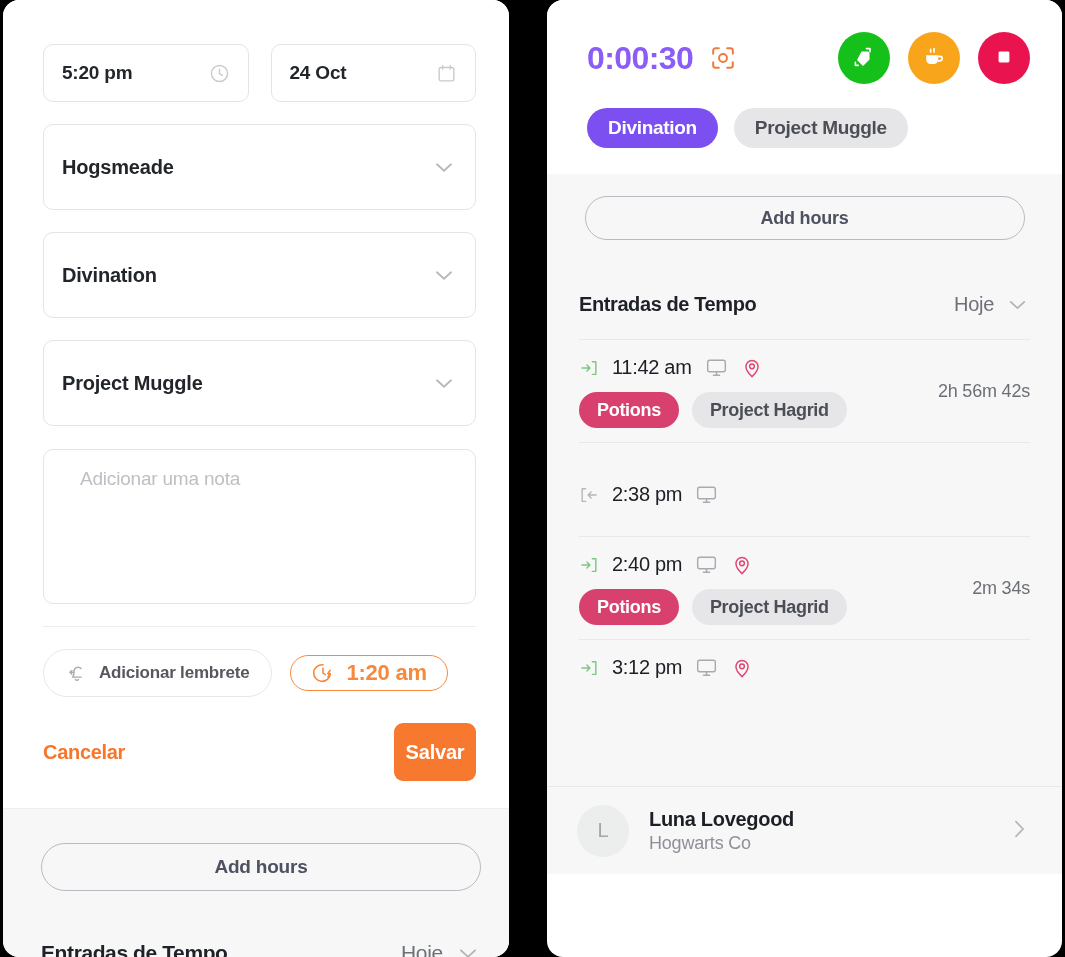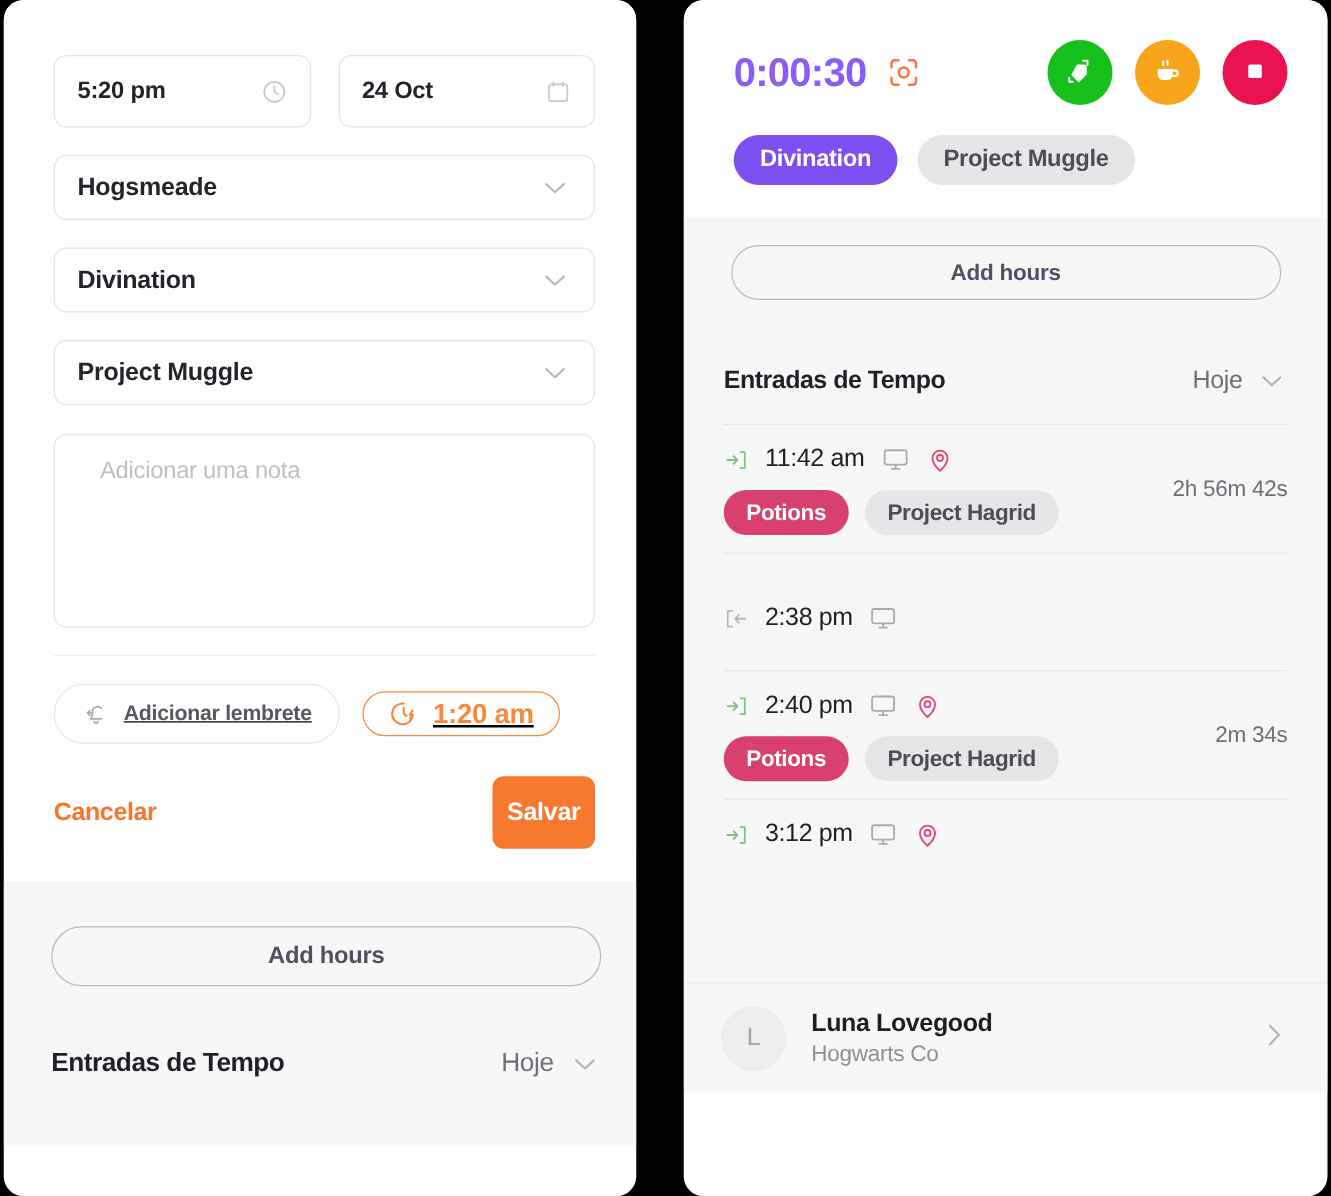--- a/index.html
+++ b/index.html
@@ -46,21 +46,21 @@
   .field {
     border: 1.4px solid #e3e4e7;
     border-radius: 10px;
     height: 58px;
     display: flex;
     align-items: center;
     padding: 0 18px;
     background: #fff;
   }
   .field-half { width: 206px; }
-  .field-full { width: 433px; margin-top: 22px; height: 52px; }
+  .field-full { width: 433px; margin-top: 22px; height: 86px; }
   .field-val {
     font-size: 19px;
     color: #22252a;
     font-weight: 600;
     letter-spacing: -0.2px;
     flex: 1;
   }
   .field-val.big { font-size: 20px; font-weight: 600; }
   .icn { flex: 0 0 auto; display: flex; align-items: center; }
 
@@ -83,21 +83,20 @@
     background: #ececee;
     margin: 22px 0 0 0;
     width: 433px;
   }
 
   .action-row {
     display: flex;
     align-items: center;
     margin-top: 22px;
     gap: 18px;
-    text-decoration: underline;
   }
   .pill-outline {
     display: flex; align-items: center; gap: 11px;
     height: 48px;
     padding: 0 22px;
     border: 1.4px solid #e7e8ea;
     border-radius: 26px;
     font-size: 17px;
     color: #55585e;
     font-weight: 600;

